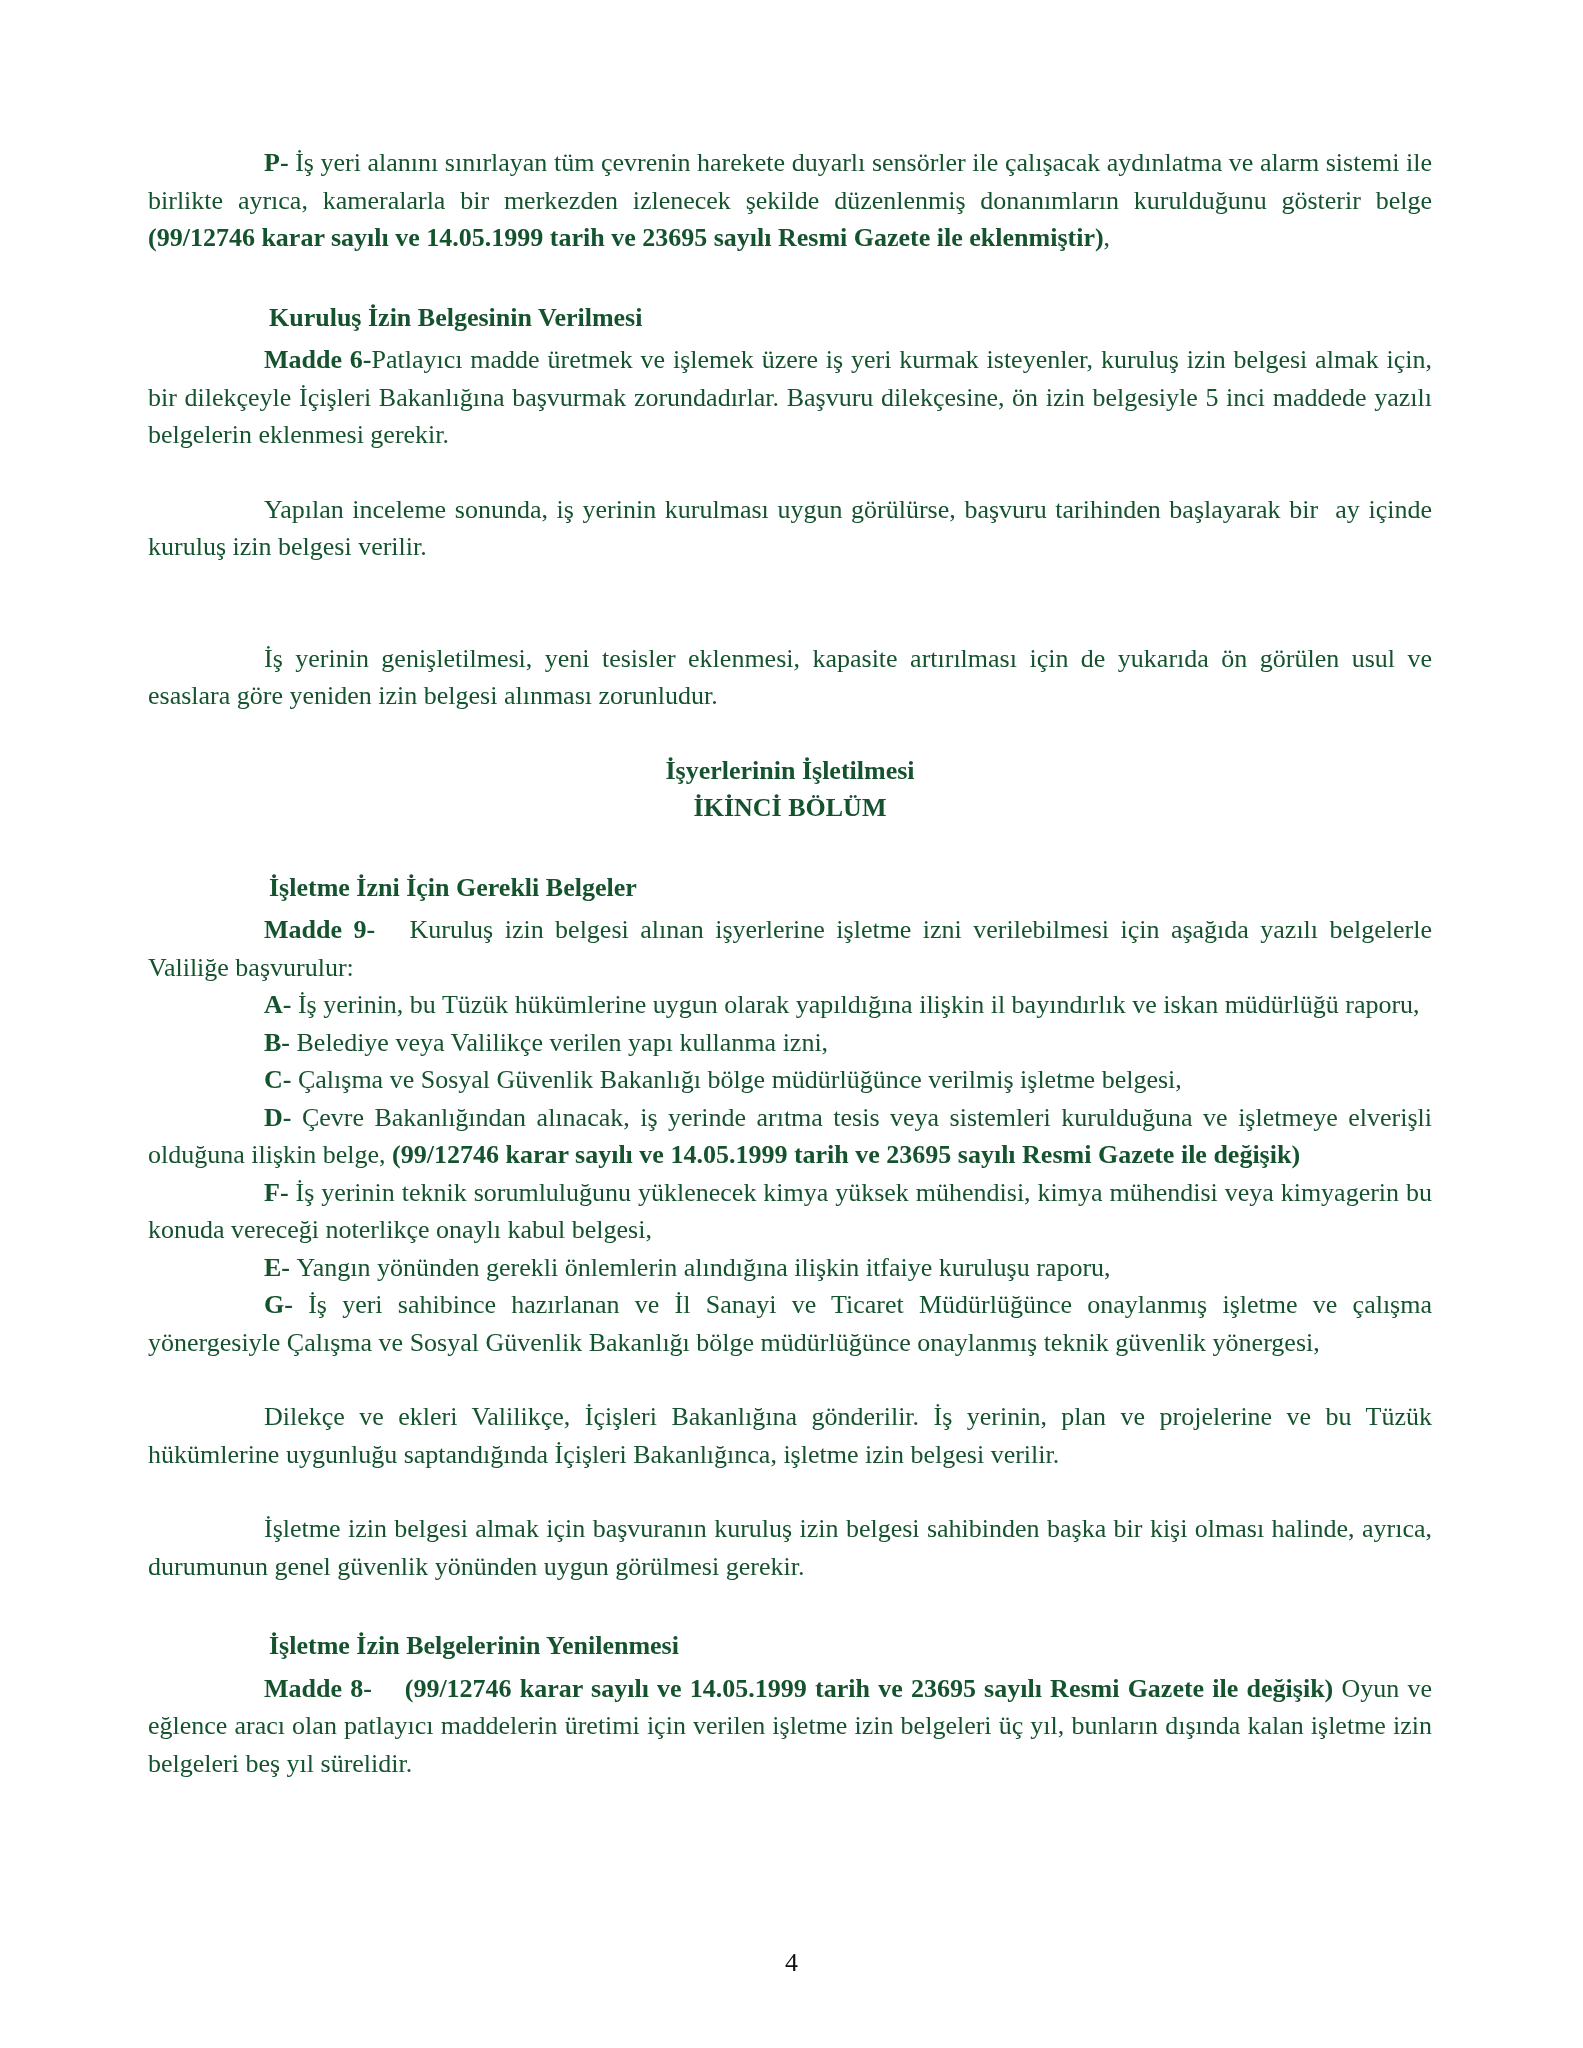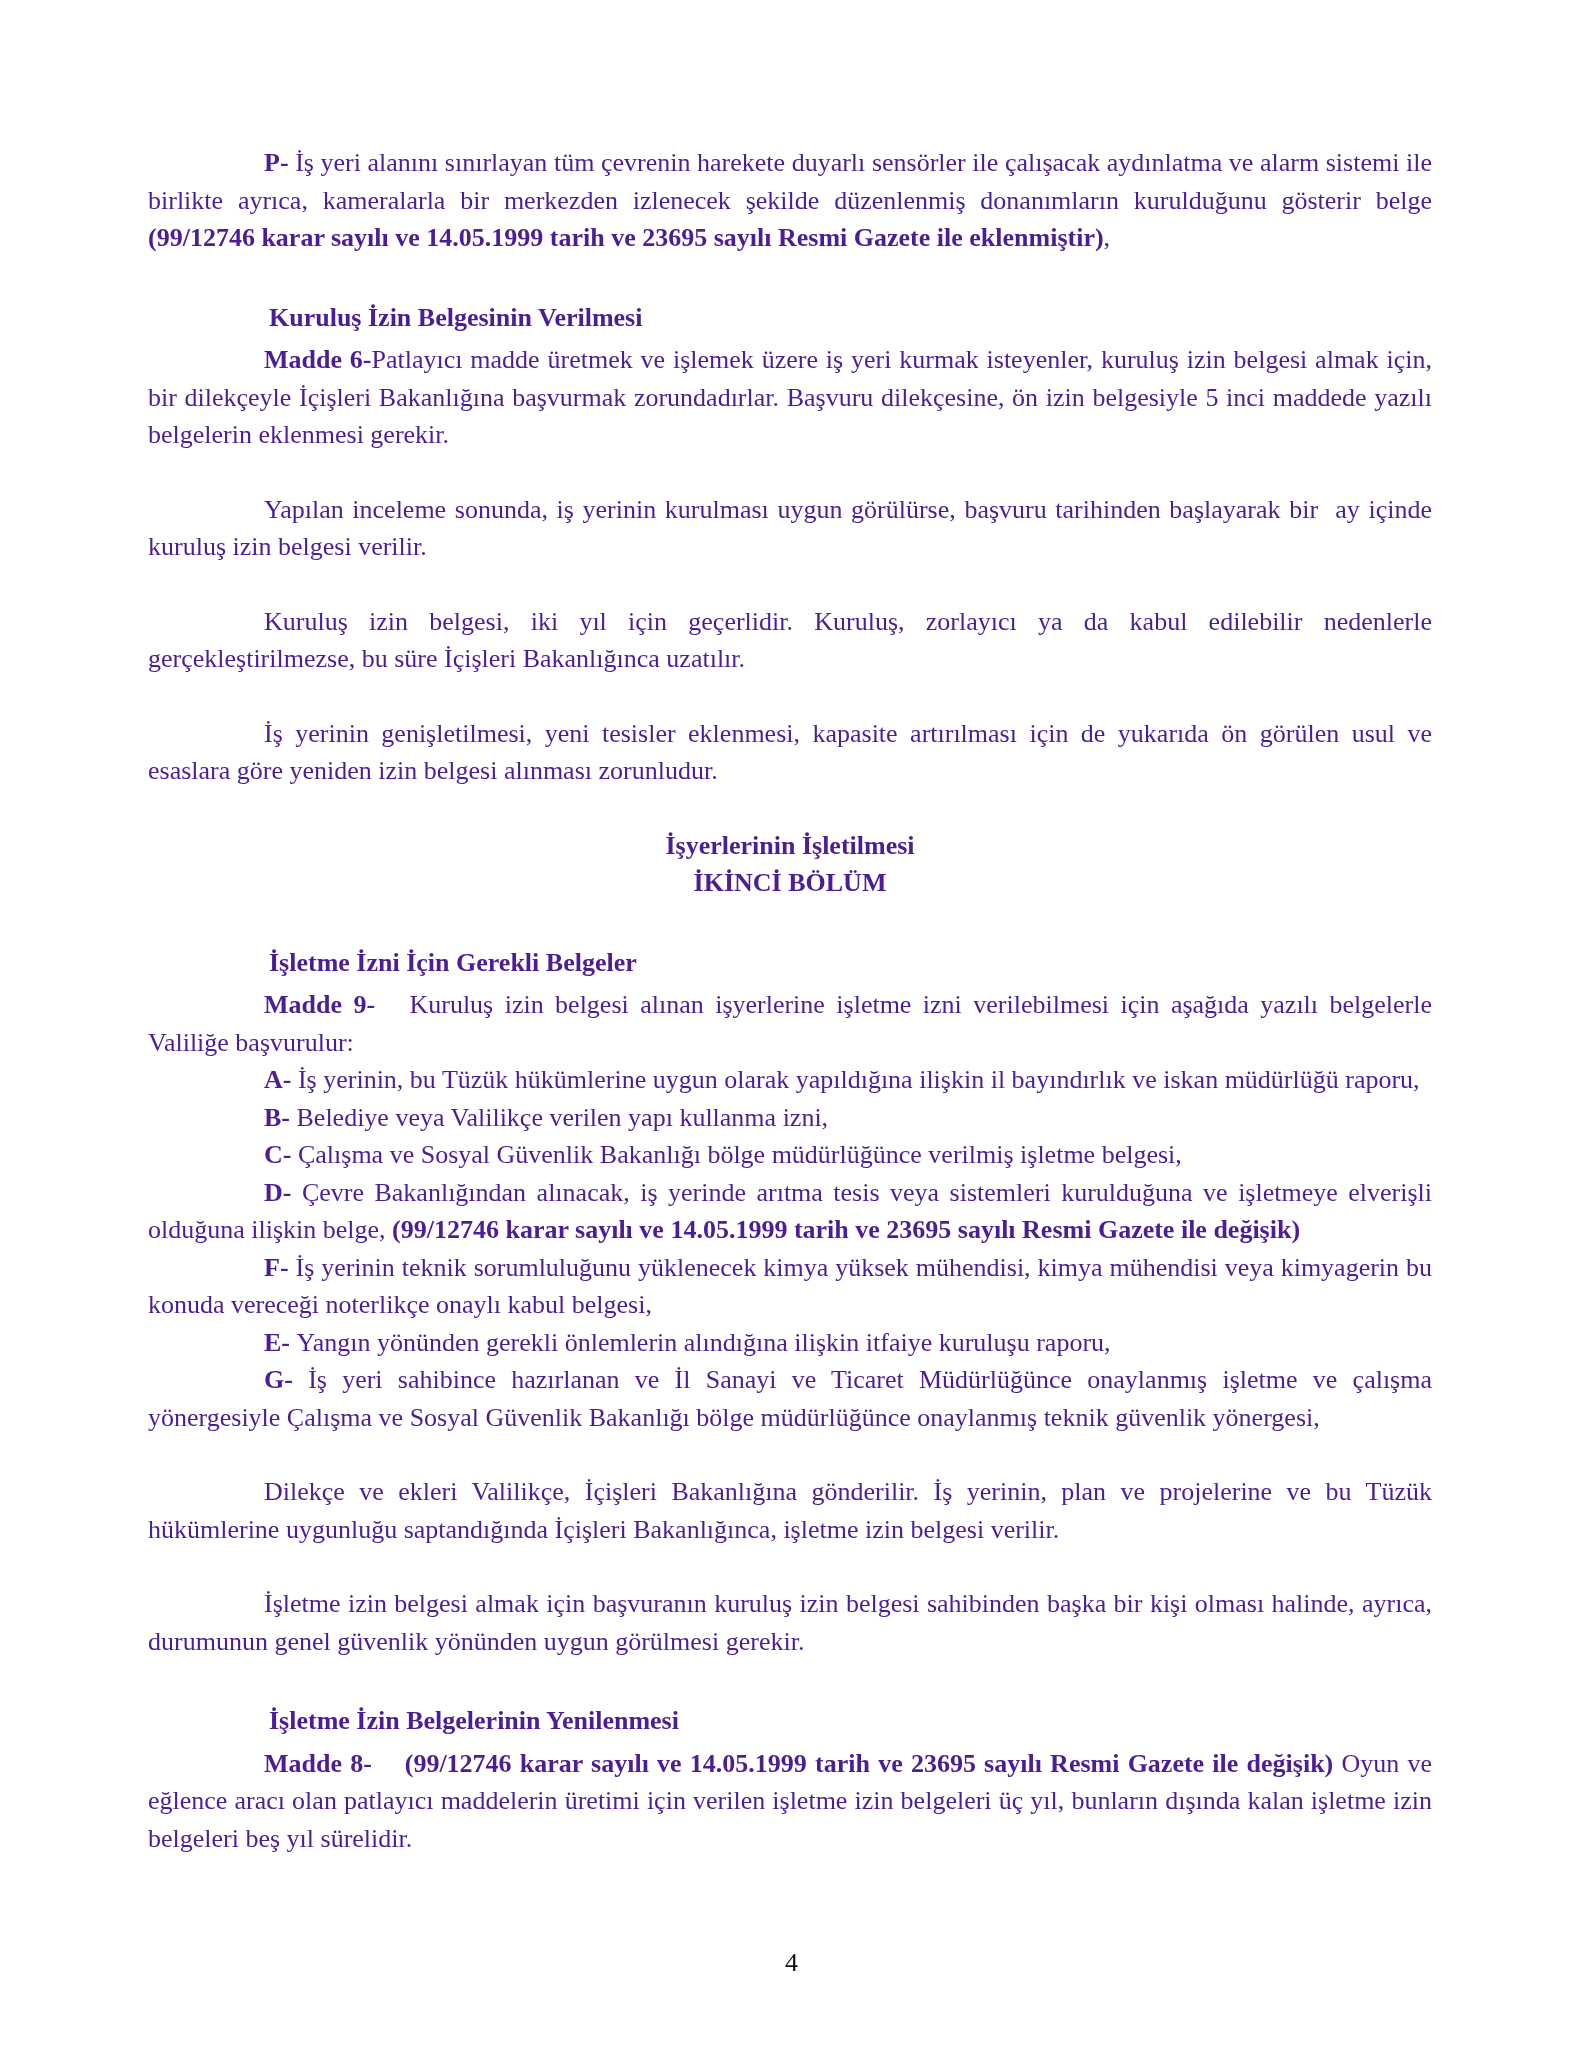--- a/index.html
+++ b/index.html
@@ -1,20 +1,20 @@
 <!DOCTYPE html>
 <html><head>
 <meta charset="utf-8">
 <style>
   html, body { margin: 0; padding: 0; background: #ffffff; }
   body { width: 1583px; height: 2048px; position: relative; overflow: hidden; }
   .page {
     position: absolute; left: 148px; top: 144px; width: 1284px;
     font-family: "Liberation Serif", "DejaVu Serif", serif;
-    font-size: 26px; line-height: 37.5px; color: #4c1d95;
+    font-size: 26px; line-height: 37.5px; color: #14532d;
   }
   .para { margin: 0; text-align: justify; text-indent: 116px; }
   .gap { height: 37px; }
   .heading { margin: 5px; font-weight: bold; padding-left: 116px; }
   .center { text-align: center; font-weight: bold; margin: 0; }
   b { font-weight: bold; }
   .page-number {
     position: absolute; left: 0; width: 1583px; top: 1948px; text-align: center;
     font-family: "Liberation Serif", "DejaVu Serif", serif; font-size: 26px; color: #111111;
   }
@@ -23,21 +23,20 @@
 <body>
 
 <div class="page" id="page">
     <p class="para"><b style="white-space: pre-wrap;">P- </b><span style="white-space: pre-wrap;">İş yeri alanını sınırlayan tüm çevrenin harekete duyarlı sensörler ile çalışacak aydınlatma ve alarm sistemi ile birlikte ayrıca, kameralarla bir merkezden izlenecek şekilde düzenlenmiş donanımların kurulduğunu gösterir belge </span><b style="white-space: pre-wrap;">(99/12746 karar sayılı ve 14.05.1999 tarih ve 23695 sayılı Resmi Gazete ile eklenmiştir)</b><span style="white-space: pre-wrap;">,</span></p>
     <div class="gap"></div>
     <p class="heading">Kuruluş İzin Belgesinin Verilmesi</p>
     <p class="para"><b style="white-space: pre-wrap;">Madde 6-</b><span style="white-space: pre-wrap;">Patlayıcı madde üretmek ve işlemek üzere iş yeri kurmak isteyenler, kuruluş izin belgesi almak için, bir dilekçeyle İçişleri Bakanlığına başvurmak zorundadırlar. Başvuru dilekçesine, ön izin belgesiyle 5 inci maddede yazılı belgelerin eklenmesi gerekir.</span></p>
     <div class="gap"></div>
     <p class="para"><span style="white-space: pre-wrap;">Yapılan inceleme sonunda, iş yerinin kurulması uygun görülürse, başvuru tarihinden başlayarak bir  ay içinde kuruluş izin belgesi verilir.</span></p>
     <div class="gap"></div>
-    <p class="para"><span style="white-space: pre-wrap;">Kuruluş izin belgesi, iki yıl için geçerlidir. Kuruluş, zorlayıcı ya da kabul edilebilir nedenlerle gerçekleştirilmezse, bu süre İçişleri Bakanlığınca uzatılır.</span></p>
     <div class="gap"></div>
     <p class="para"><span style="white-space: pre-wrap;">İş yerinin genişletilmesi, yeni tesisler eklenmesi, kapasite artırılması için de yukarıda ön görülen usul ve esaslara göre yeniden izin belgesi alınması zorunludur.</span></p>
     <div class="gap"></div>
     <p class="center">İşyerlerinin İşletilmesi</p>
     <p class="center">İKİNCİ BÖLÜM</p>
     <div class="gap"></div>
     <p class="heading">İşletme İzni İçin Gerekli Belgeler</p>
     <p class="para"><b style="white-space: pre-wrap;">Madde 9-</b><span style="white-space: pre-wrap;">   Kuruluş izin belgesi alınan işyerlerine işletme izni verilebilmesi için aşağıda yazılı belgelerle Valiliğe başvurulur:</span></p>
     <p class="para"><b style="white-space: pre-wrap;">A- </b><span style="white-space: pre-wrap;">İş yerinin, bu Tüzük hükümlerine uygun olarak yapıldığına ilişkin il bayındırlık ve iskan müdürlüğü raporu,</span></p>
     <p class="para"><b style="white-space: pre-wrap;">B- </b><span style="white-space: pre-wrap;">Belediye veya Valilikçe verilen yapı kullanma izni,</span></p>

